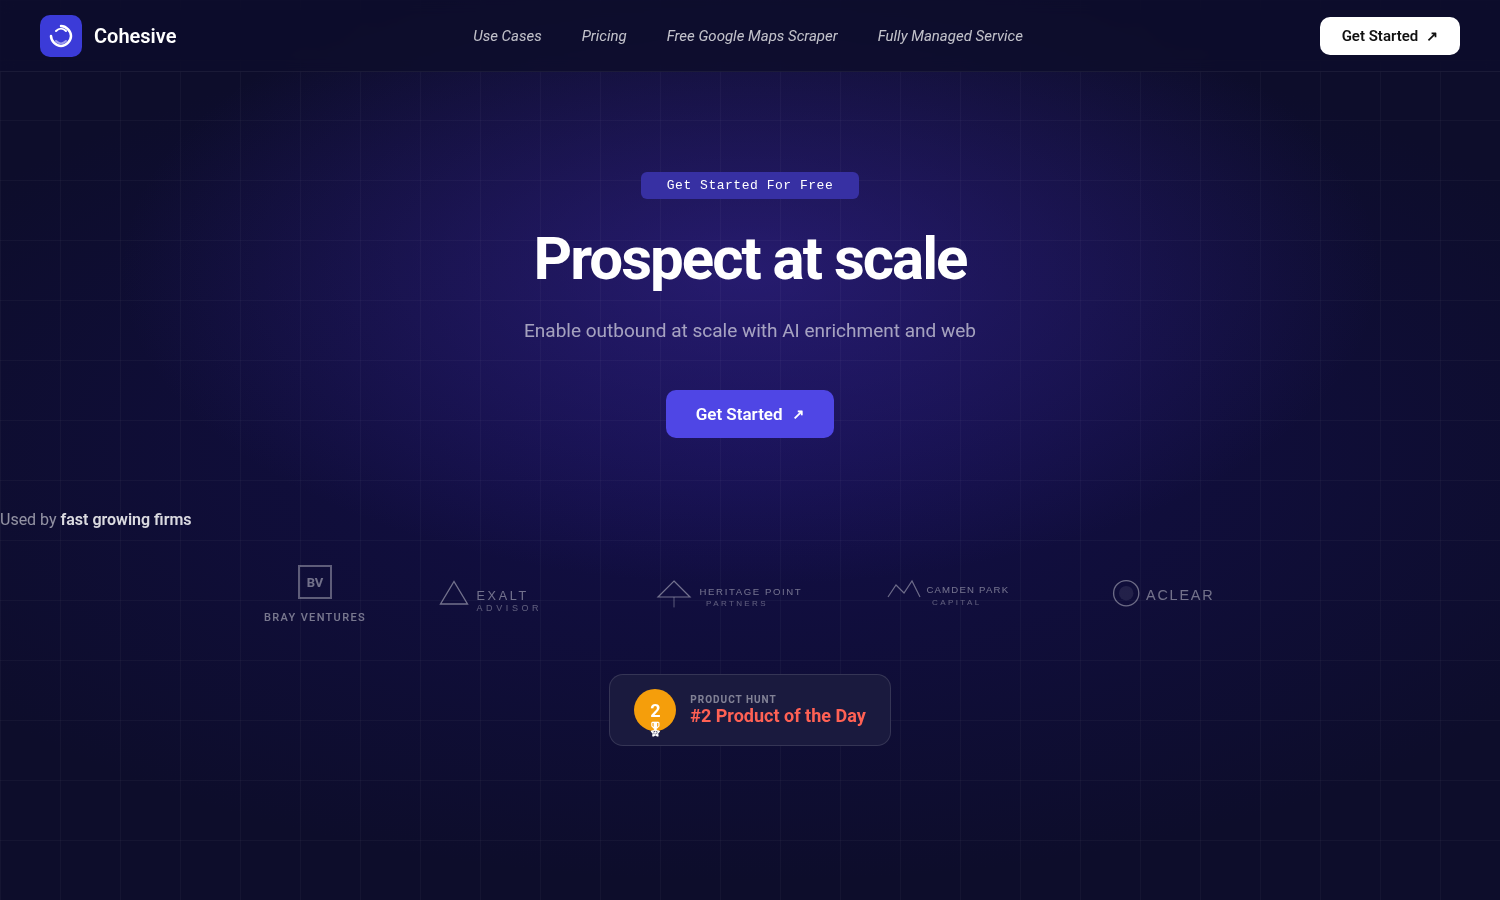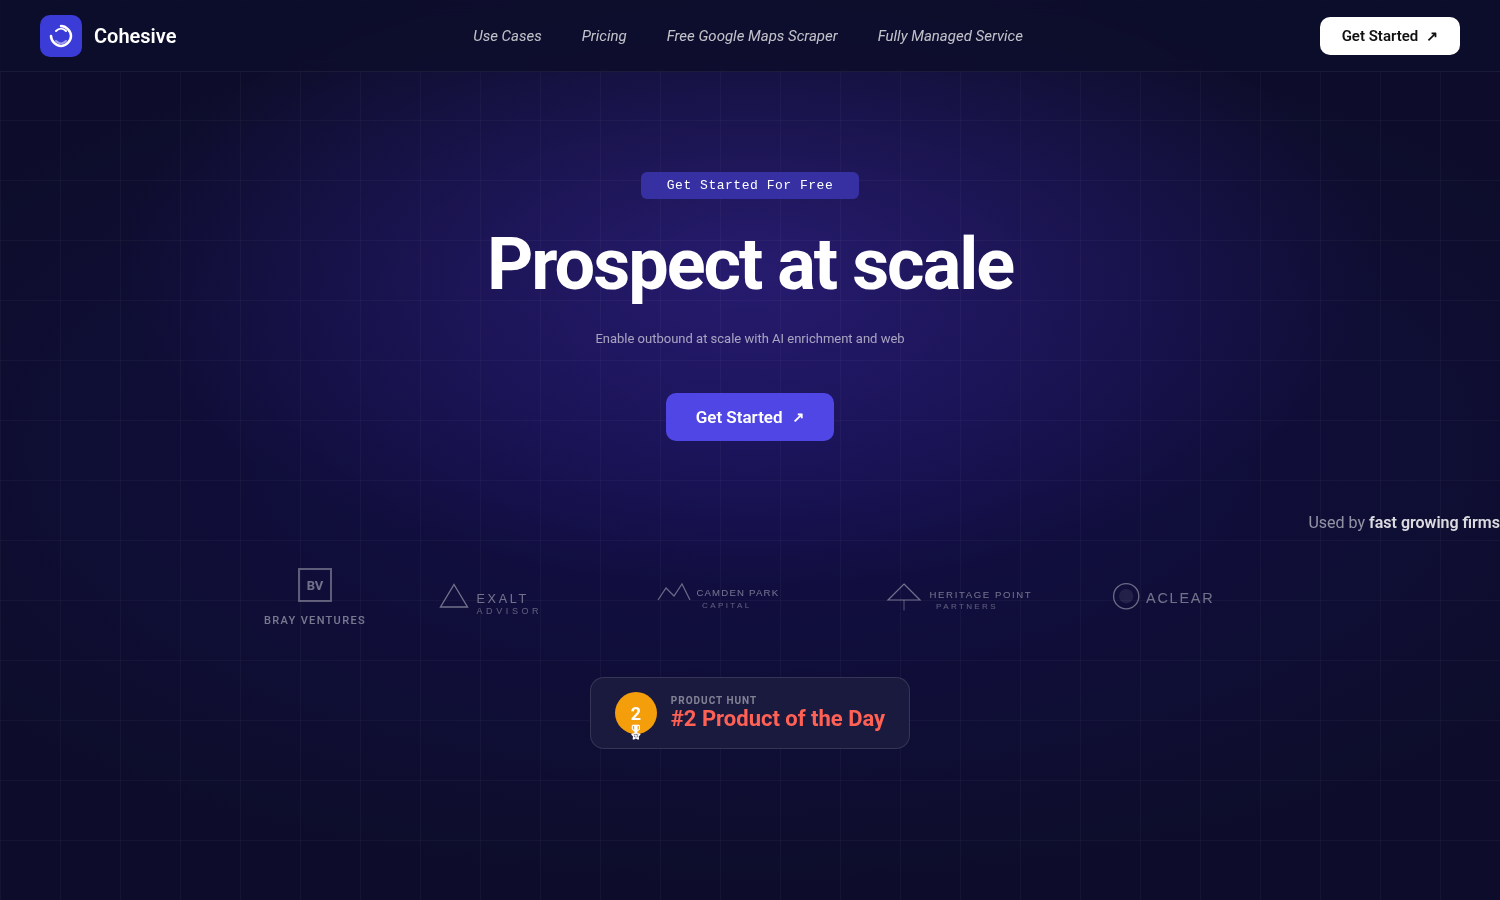--- a/index.html
+++ b/index.html
@@ -131,31 +131,31 @@
       font-size: 13px;
       font-weight: 500;
       letter-spacing: 0.04em;
       padding: 6px 26px;
       border-radius: 6px;
       margin-bottom: 28px;
       font-family: 'Courier New', monospace;
     }
 
     .hero-title {
-      font-size: 72px;
+      font-size: 60px;
       font-weight: 700;
       line-height: 1.05;
       color: #fff;
       letter-spacing: -2px;
       margin-bottom: 26px;
       max-width: 900px;
     }
 
     .hero-subtitle {
-      font-size: 13px;
+      font-size: 19px;
       color: rgba(255,255,255,0.6);
       line-height: 1.6;
       max-width: 520px;
       margin-bottom: 44px;
     }
 
     .hero-cta {
       display: flex;
       align-items: center;
       gap: 10px;
@@ -168,21 +168,21 @@
       font-weight: 600;
       cursor: pointer;
       text-decoration: none;
       margin-bottom: 72px;
     }
 
     
     .social-proof {
       position: relative;
       z-index: 5;
-      text-align: right;
+      text-align: left;
       margin-top: 0;
     }
 
     .social-proof-label {
       font-size: 16px;
       color: rgba(255,255,255,0.55);
       margin-bottom: 36px;
     }
 
     .social-proof-label strong {
@@ -269,21 +269,21 @@
 
     .ph-label {
       font-size: 10px;
       letter-spacing: 0.1em;
       color: rgba(255,255,255,0.45);
       text-transform: uppercase;
       font-weight: 700;
     }
 
     .ph-title {
-      font-size: 22px;
+      font-size: 18px;
       font-weight: 700;
       color: #ff6154;
     }
 
     
     .bray-logo {
       display: flex;
       flex-direction: column;
       align-items: center;
     }
@@ -368,32 +368,32 @@
     <div class="company-logo">
       <svg class="logo-svg" viewBox="0 0 160 40">
         <polygon points="20,5 35,30 5,30" fill="none" stroke="rgba(255,255,255,0.75)" stroke-width="1.5"></polygon>
         <text x="45" y="26" font-size="14" fill="rgba(255,255,255,0.75)" font-family="sans-serif" letter-spacing="3" font-weight="400">EXALT</text>
         <text x="45" y="38" font-size="10" fill="rgba(255,255,255,0.6)" font-family="sans-serif" letter-spacing="4">ADVISOR</text>
       </svg>
     </div>
 
     <div class="company-logo">
       <svg class="logo-svg" viewBox="0 0 200 45">
-        <path d="M10,25 L20,10 L30,20 L40,5 L50,25" fill="none" stroke="rgba(255,255,255,0.7)" stroke-width="1.5"></path>
-        <text x="58" y="20" font-size="12" fill="rgba(255,255,255,0.75)" font-family="sans-serif" letter-spacing="1.5">CAMDEN PARK</text>
-        <text x="65" y="35" font-size="10" fill="rgba(255,255,255,0.6)" font-family="sans-serif" letter-spacing="3">CAPITAL</text>
-      </svg>
-    </div>
-
-    <div class="company-logo">
-      <svg class="logo-svg" viewBox="0 0 200 45">
         <polygon points="30,5 50,25 10,25" fill="none" stroke="rgba(255,255,255,0.75)" stroke-width="1.5"></polygon>
         <line x1="30" y1="25" x2="30" y2="38" stroke="rgba(255,255,255,0.6)" stroke-width="1.2"></line>
         <text x="62" y="22" font-size="12" fill="rgba(255,255,255,0.75)" font-family="sans-serif" letter-spacing="2">HERITAGE POINT</text>
         <text x="70" y="36" font-size="10" fill="rgba(255,255,255,0.6)" font-family="sans-serif" letter-spacing="3">PARTNERS</text>
+      </svg>
+    </div>
+
+    <div class="company-logo">
+      <svg class="logo-svg" viewBox="0 0 200 45">
+        <path d="M10,25 L20,10 L30,20 L40,5 L50,25" fill="none" stroke="rgba(255,255,255,0.7)" stroke-width="1.5"></path>
+        <text x="58" y="20" font-size="12" fill="rgba(255,255,255,0.75)" font-family="sans-serif" letter-spacing="1.5">CAMDEN PARK</text>
+        <text x="65" y="35" font-size="10" fill="rgba(255,255,255,0.6)" font-family="sans-serif" letter-spacing="3">CAPITAL</text>
       </svg>
     </div>
 
     <div class="company-logo">
       <svg class="logo-svg" viewBox="0 0 140 40">
         <circle cx="18" cy="18" r="14" fill="none" stroke="rgba(255,255,255,0.7)" stroke-width="1.5"></circle>
         <circle cx="18" cy="18" r="8" fill="rgba(255,255,255,0.15)"></circle>
         <text x="40" y="25" font-size="16" fill="rgba(255,255,255,0.75)" font-family="sans-serif" letter-spacing="2" font-weight="500">ACLEAR</text>
       </svg>
     </div>

